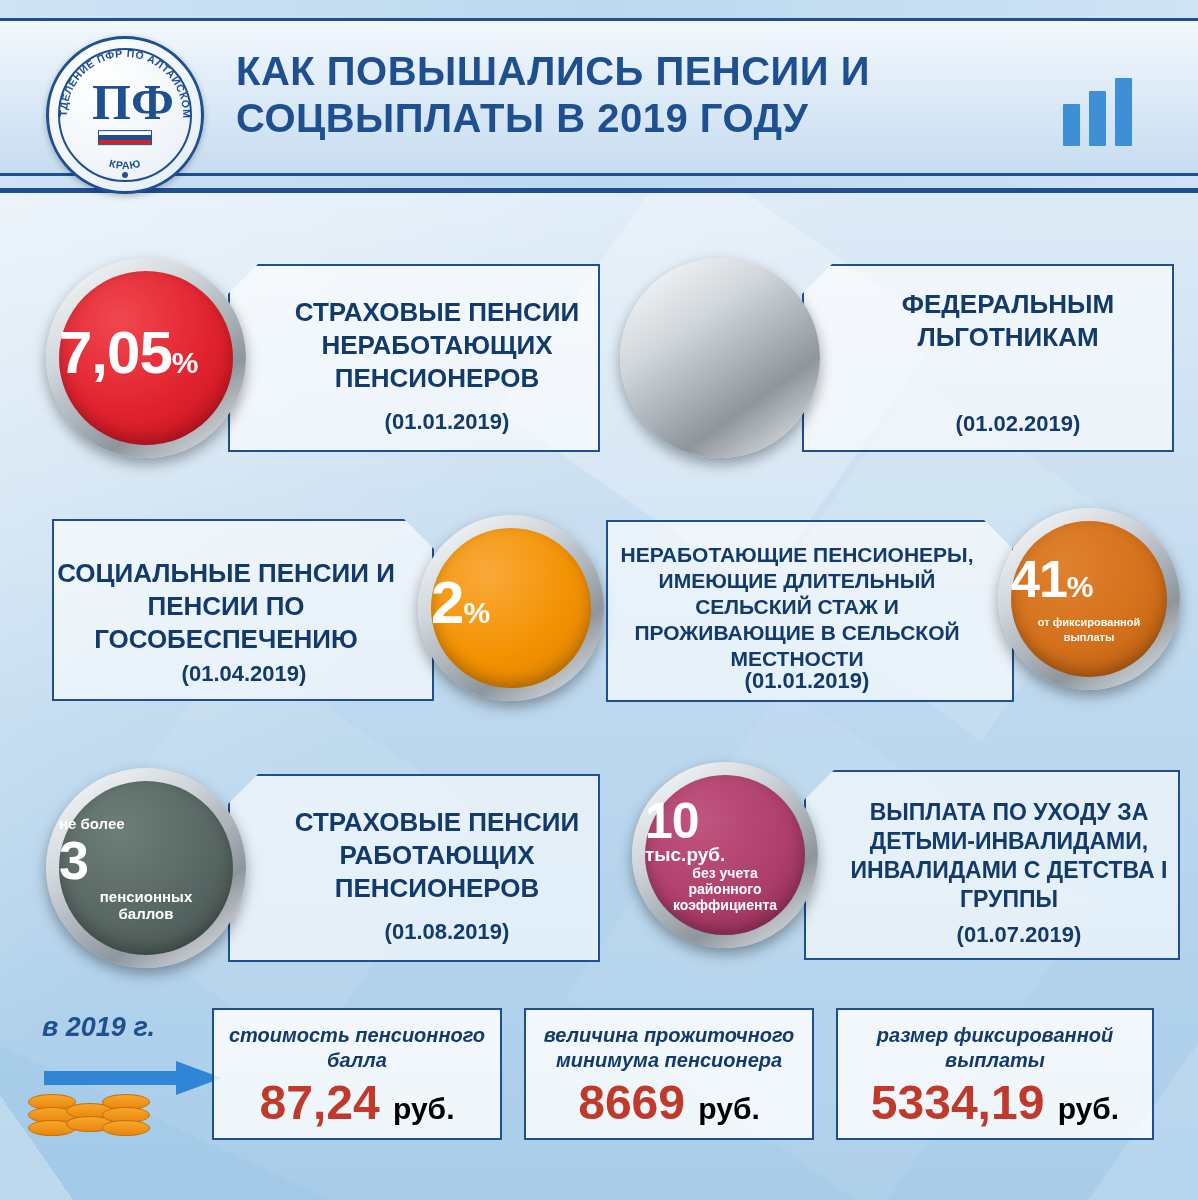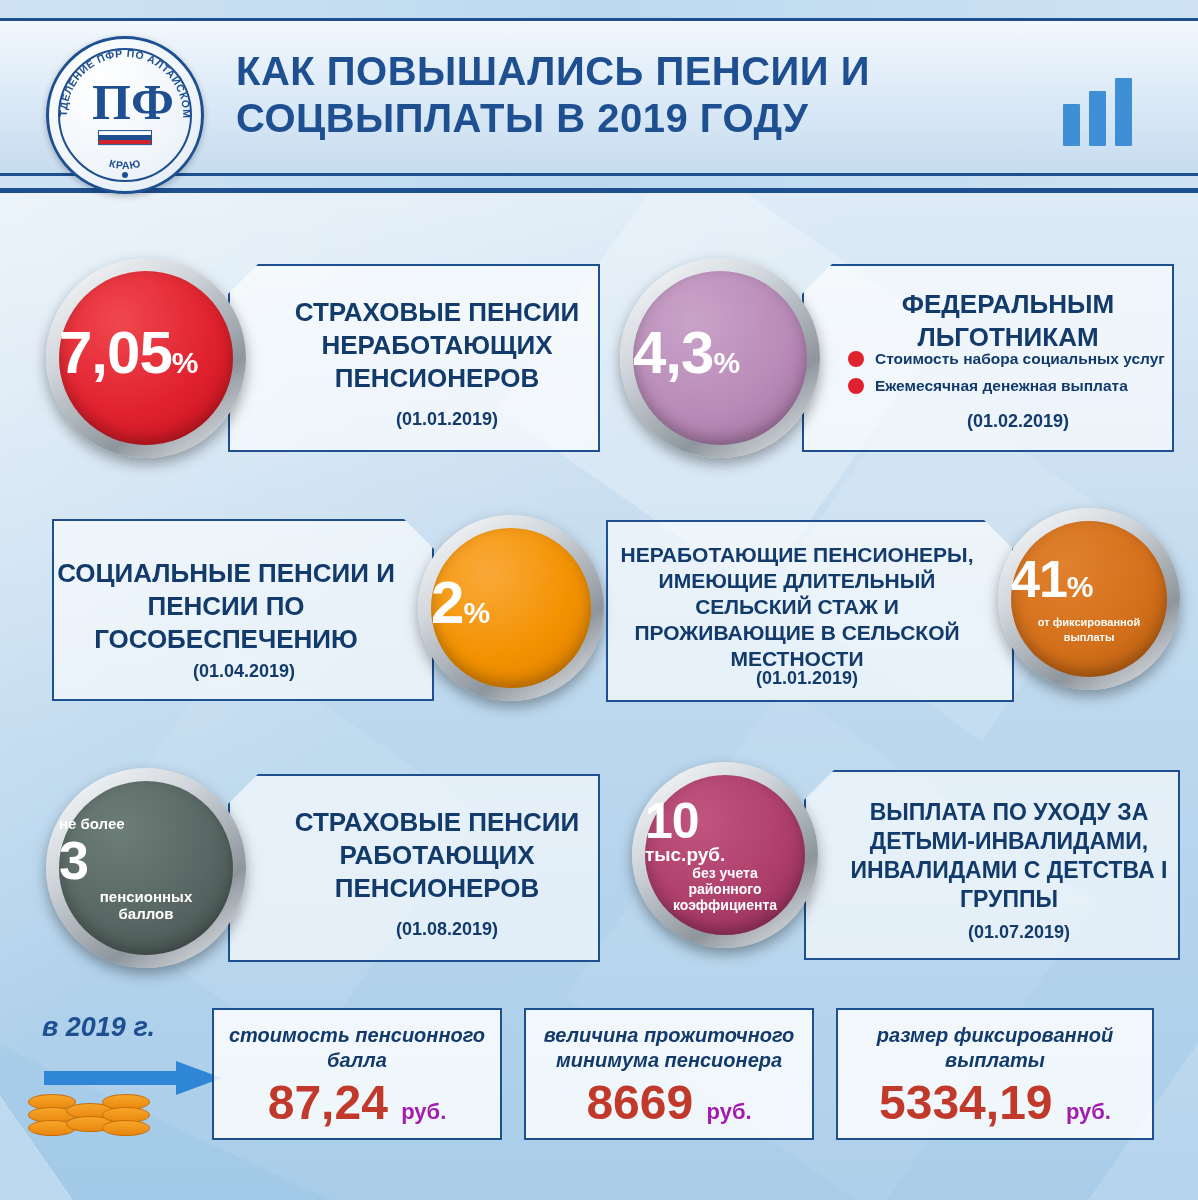--- a/index.html
+++ b/index.html
@@ -88,21 +88,21 @@
     background:rgba(255,255,255,.62);
     border:2px solid #1d4f91;
     box-sizing:border-box;
   }
   .panel .ptext{
     position:absolute;left:0;right:0;text-align:center;
   }
   .cap{
     font-size:26px;line-height:33px;font-weight:bold;color:#123a6b;text-transform:uppercase;
   }
-  .date{font-size:18px;font-weight:bold;color:#123a6b;margin-left:20px;}
+  .date{font-size:22px;font-weight:bold;color:#123a6b;margin-left:20px;}
 
   
   .circle{
     position:absolute;border-radius:50%;
     display:flex;align-items:center;justify-content:center;flex-direction:column;
     color:#fff;text-align:center;
     box-shadow:0 6px 14px rgba(0,0,0,.35);
     z-index:6;
   }
   .circle .bez{
@@ -137,21 +137,21 @@
     position:absolute;top:18px;height:132px;
     background:rgba(255,255,255,.82);
     border:2px solid #1d4f91;box-sizing:border-box;text-align:center;
   }
   .bcard .blabel{
     font-size:20px;font-weight:bold;font-style:italic;color:#123a6b;line-height:25px;margin-top:13px;
   }
   .bcard .bval{
     font-size:48px;font-weight:bold;color:#c0392b;line-height:52px;margin-top:4px;
   }
-  .bcard .bval .unit{font-size:22px;color:#a21caf;font-weight:bold;}
+  .bcard .bval .unit{font-size:30px;color:#000000;font-weight:bold;}
   .year{
     position:absolute;left:42px;top:22px;font-size:27px;font-style:italic;font-weight:bold;color:#1d4f91;
   }
   .arrow{position:absolute;left:44px;top:68px;width:180px;height:40px;}
   .coins{position:absolute;left:28px;top:104px;}
   .coin{position:absolute;width:46px;height:14px;border-radius:50%/50%;
     background:linear-gradient(180deg,#f7a629 0%,#e8870f 100%);border:1px solid #c96f08;}
 
   .sep{position:absolute;left:0;top:188px;width:1198px;height:5px;background:#1d4f91;z-index:5;}
 </style>
@@ -203,37 +203,24 @@
     <div class="face">
       <div class="big"><span>7,05</span><span class="pct">%</span></div>
     </div>
   </div>
 </div>
 
 <div class="block" style="left:620px;top:258px;width:560px;height:200px;">
   <div class="panel" style="left:182px;top:6px;width:372px;height:188px;
        clip-path:polygon(30px 0,100% 0,100% 100%,0 100%,0 30px);">
     <div class="ptext cap" style="top:22px;padding-left:40px;">ФЕДЕРАЛЬНЫМ ЛЬГОТНИКАМ</div>
-    <div class="bullets">
-      <div class="bullet">
-        <span class="bdot"></span>
-        <span class="btxt">Стоимость набора социальных услуг</span>
-      </div>
-      <div class="bullet">
-        <span class="bdot"></span>
-        <span class="btxt">Ежемесячная денежная выплата</span>
-      </div>
-    </div>
     <div class="ptext date" style="top:145px;padding-left:40px;">(01.02.2019)</div>
   </div>
   <div class="circle c-purple" style="left:0;top:0;width:200px;height:200px;">
     <div class="bez"></div>
-    <div class="face">
-      <div class="big"><span>4,3</span><span class="pct">%</span></div>
-    </div>
   </div>
 </div>
 
 <div class="block" style="left:46px;top:515px;width:560px;height:190px;">
   <div class="panel" style="left:6px;top:4px;width:382px;height:182px;
        clip-path:polygon(0 0,calc(100% - 30px) 0,100% 30px,100% 100%,0 100%);">
     <div class="ptext cap" style="top:36px;padding-right:34px;">СОЦИАЛЬНЫЕ ПЕНСИИ И ПЕНСИИ ПО ГОСОБЕСПЕЧЕНИЮ</div>
     <div class="ptext date" style="top:140px;padding-right:18px;">(01.04.2019)</div>
   </div>
   <div class="circle c-orange" style="left:372px;top:0;width:186px;height:186px;">

